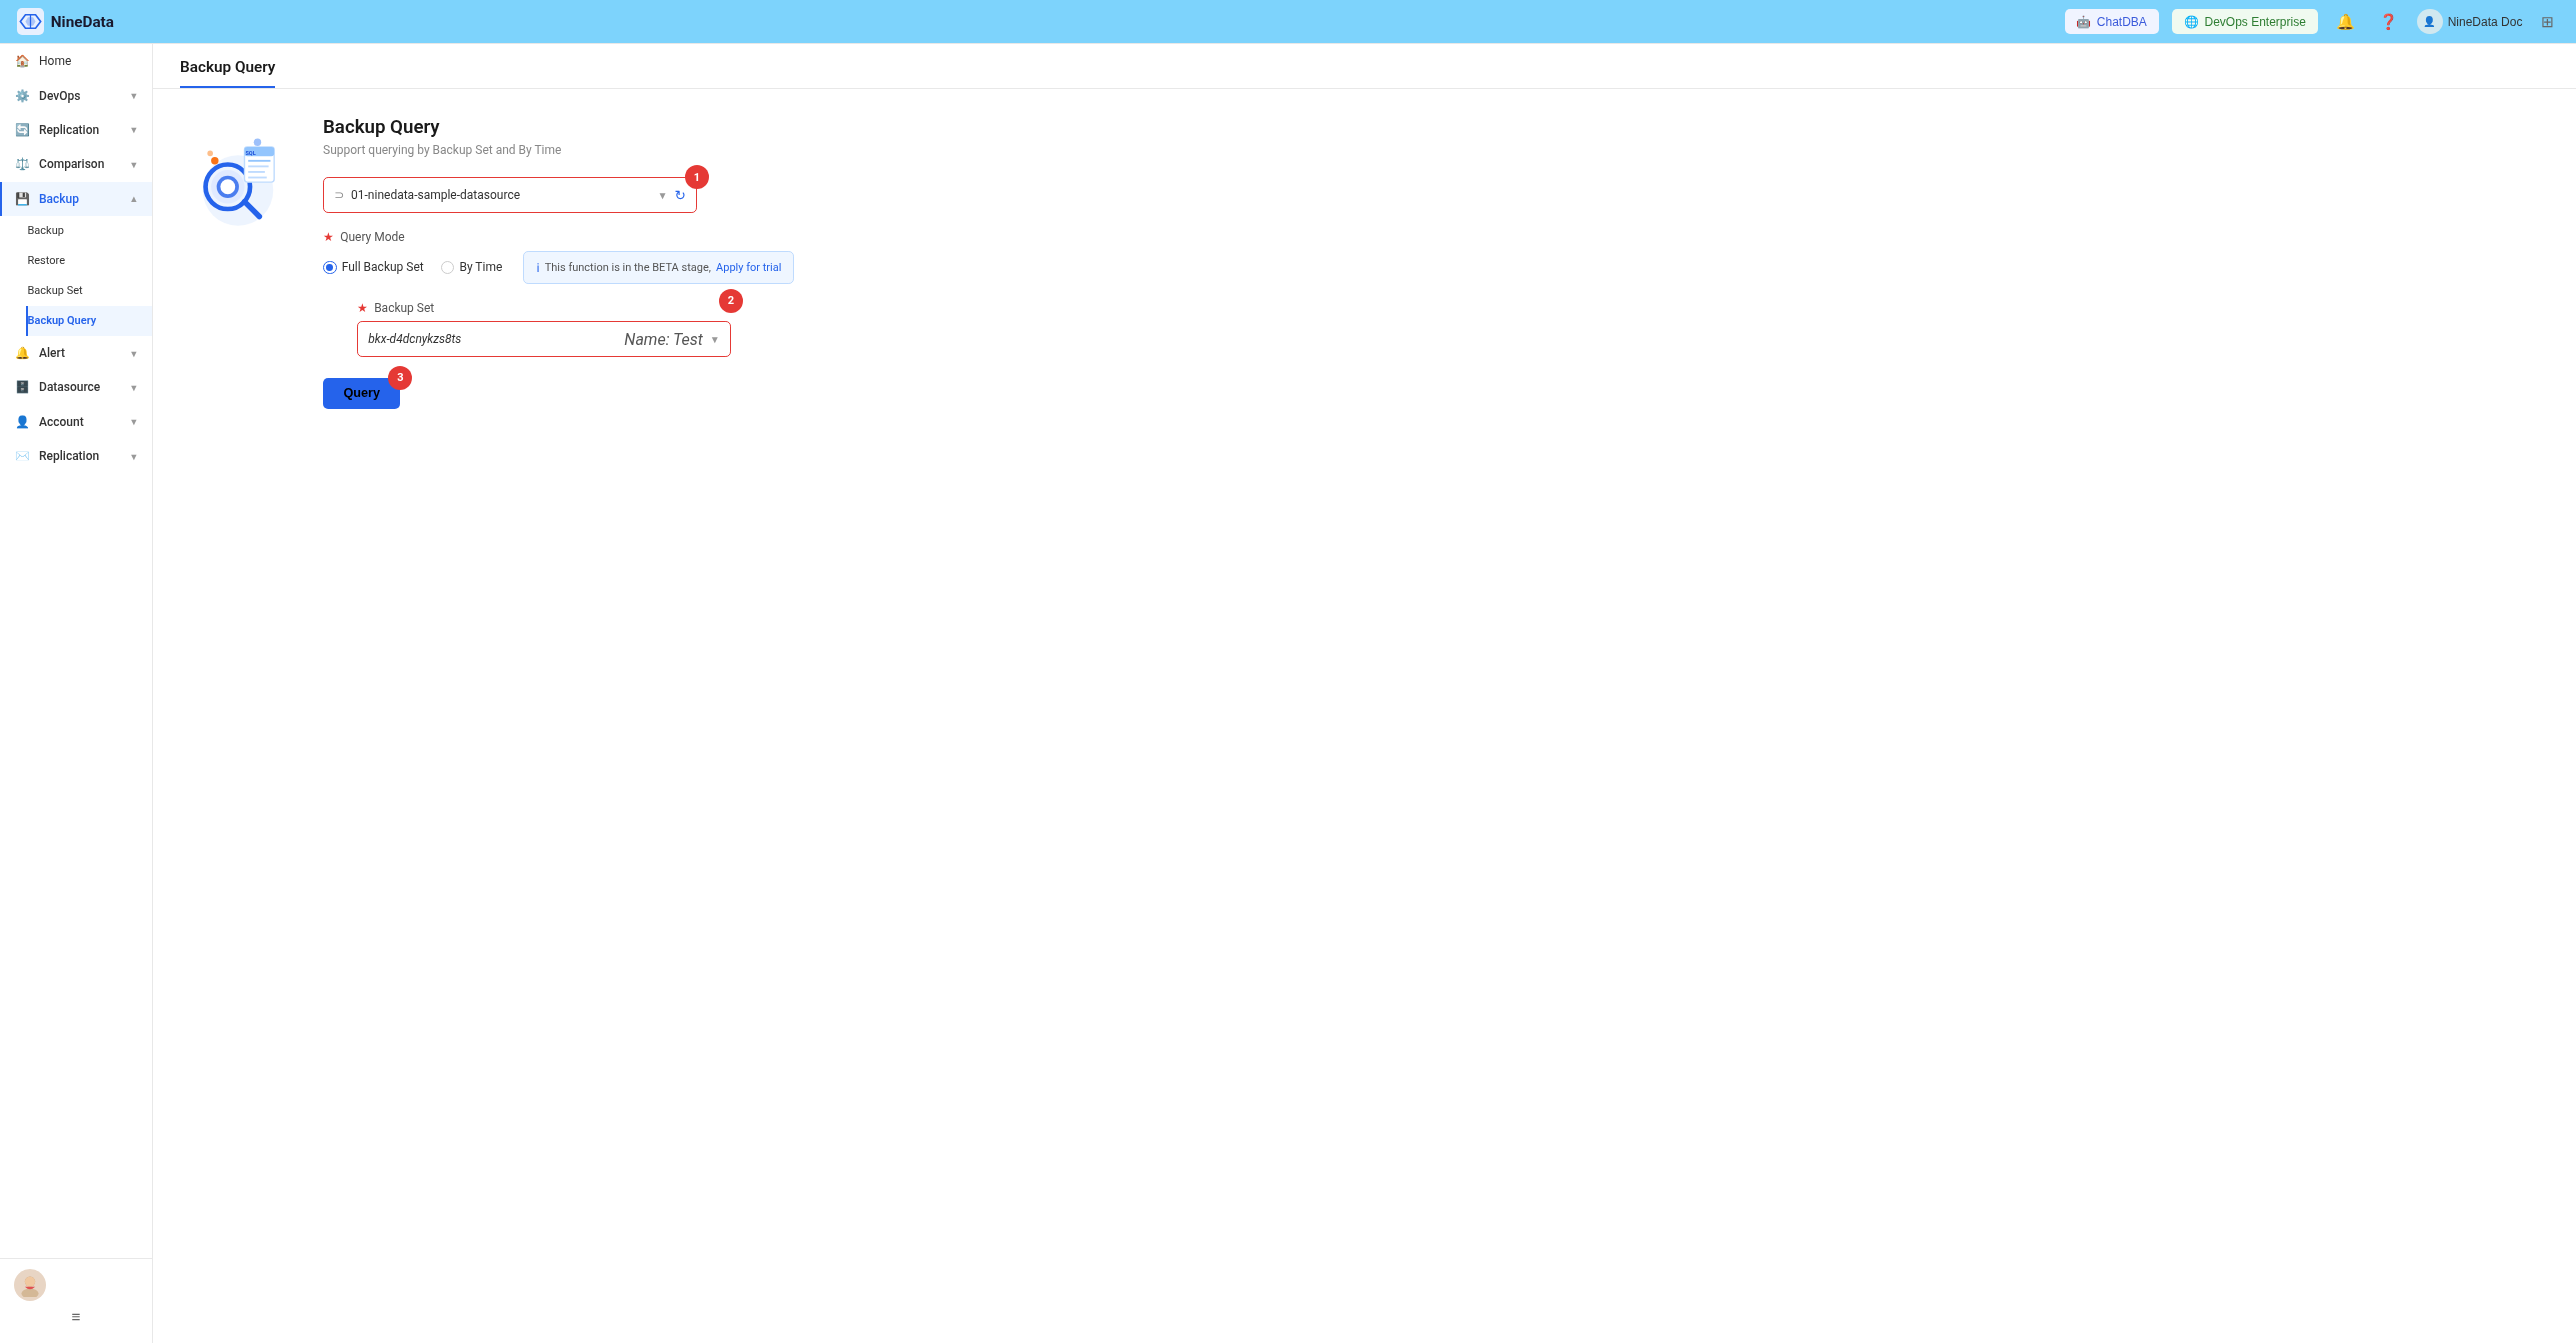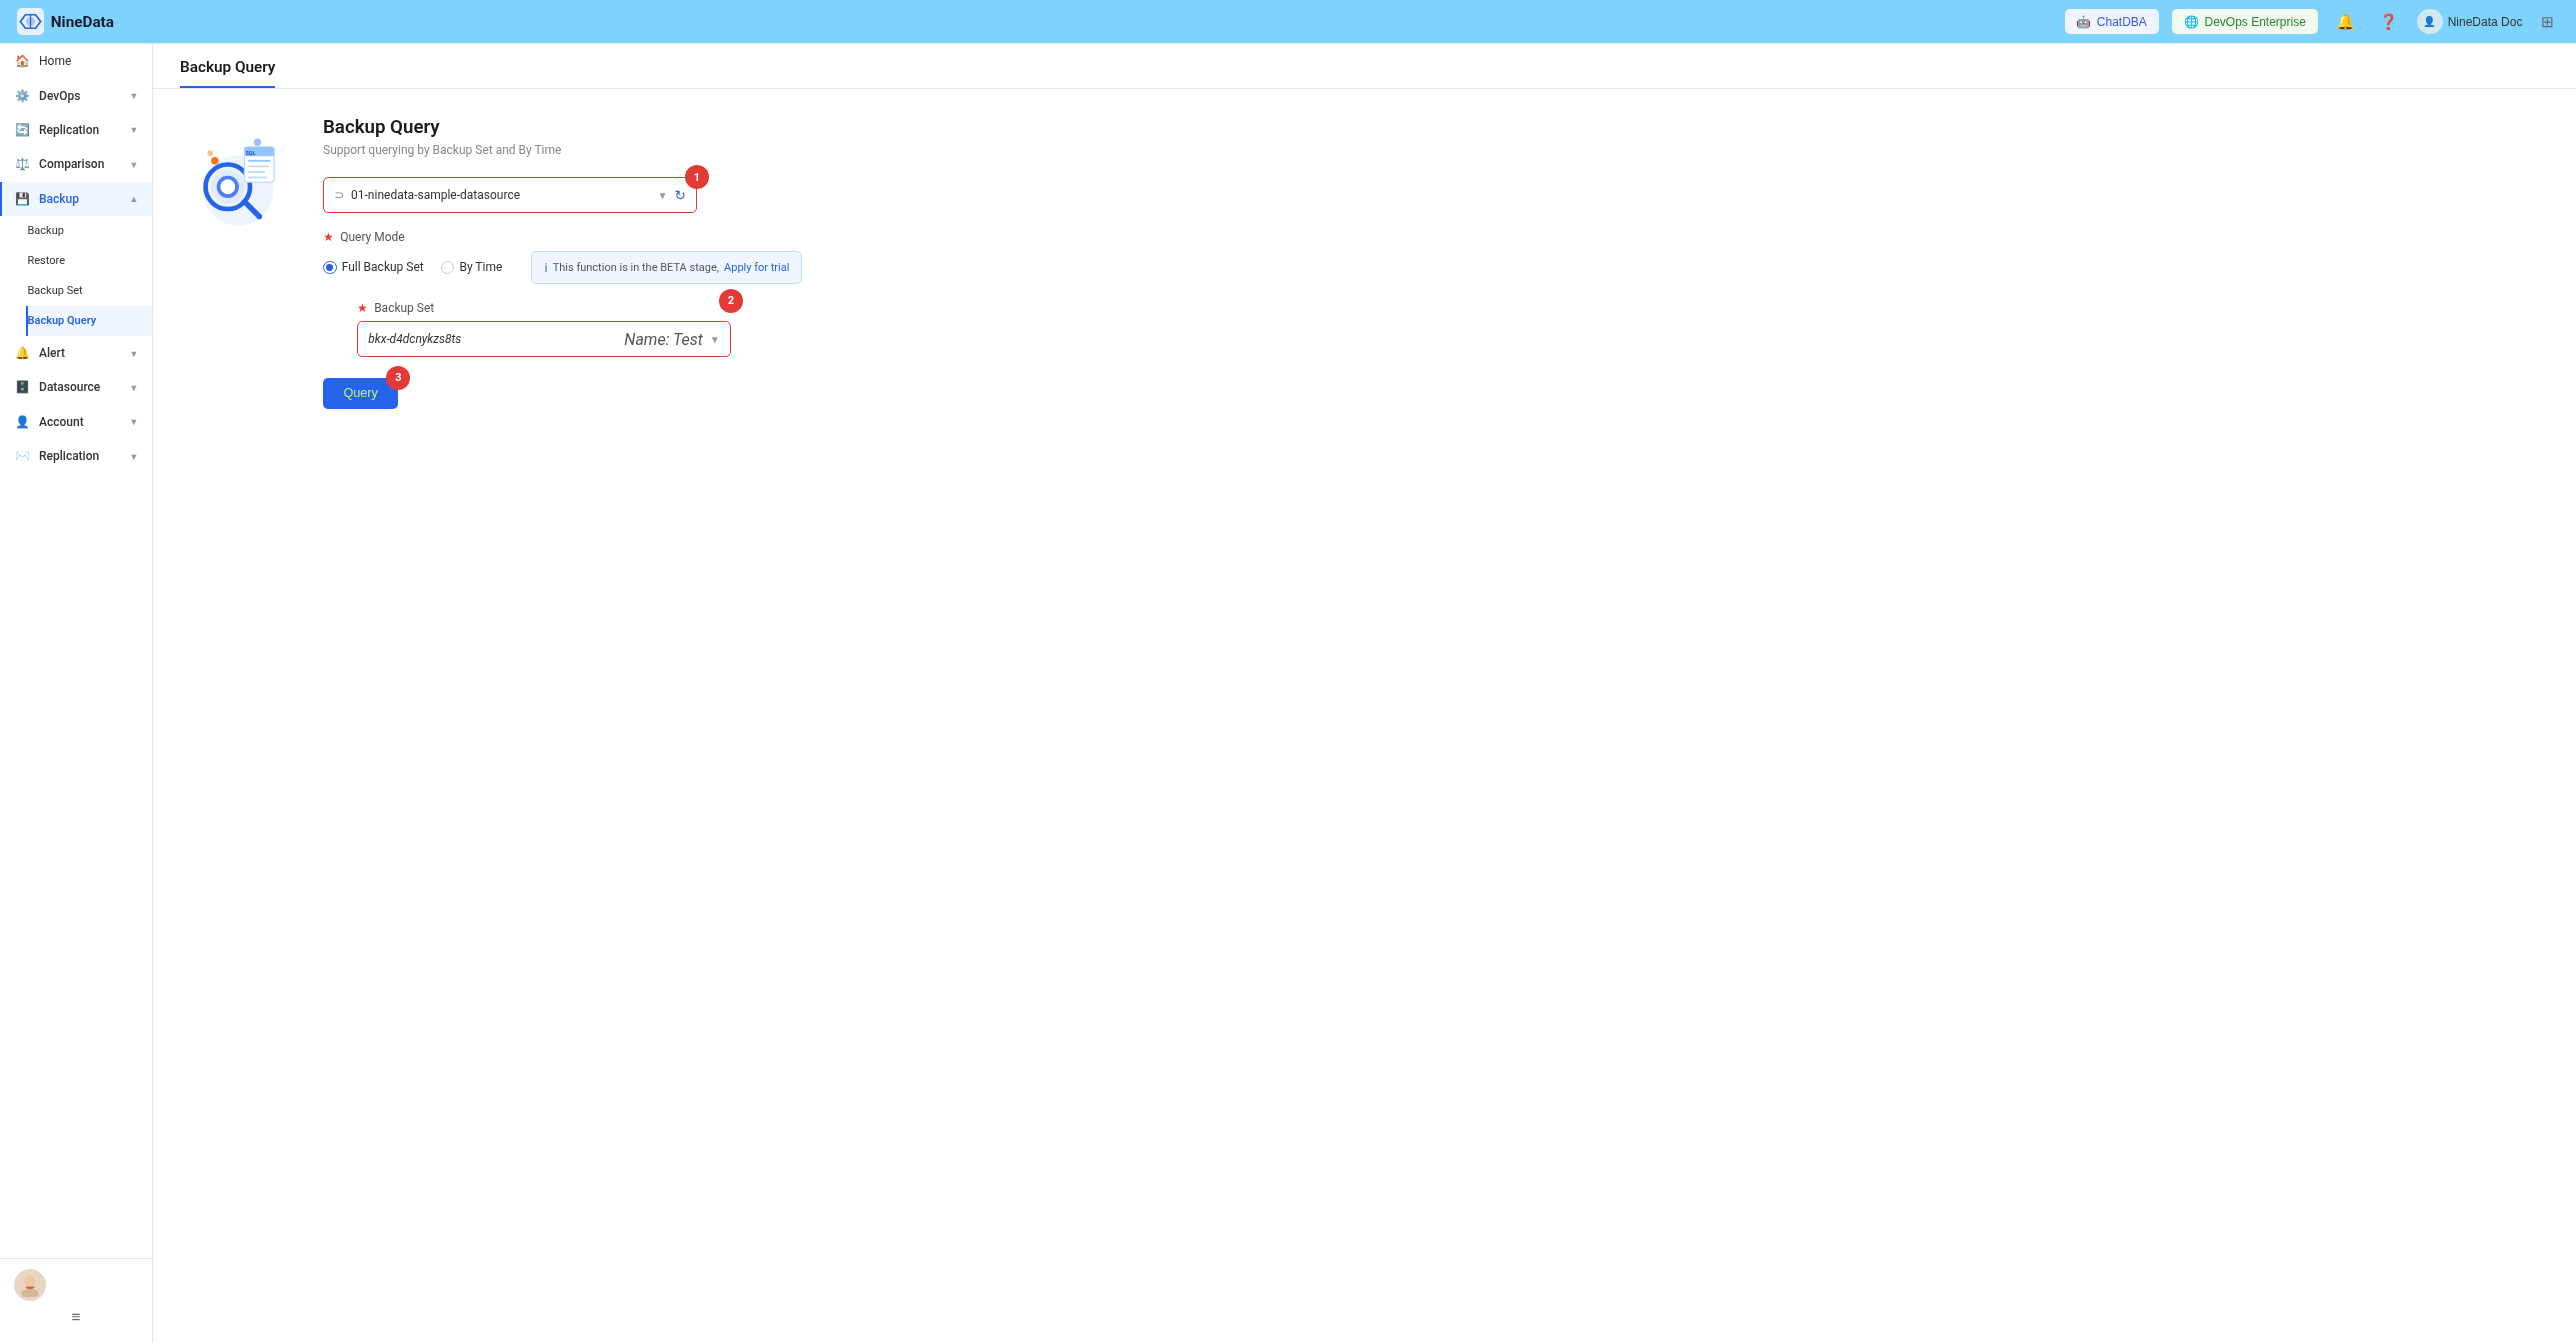--- a/index.html
+++ b/index.html
@@ -99,22 +99,22 @@
     .backup-set-wrapper {
       position: relative;
       border: 1.7px solid #e53935; border-radius: 5.1px; background: #fff;
       display: flex; align-items: center; height: 36px; padding: 0 10.2px; font-style: italic;
     }
     .backup-set-id { font-size: 12px; color: #333; flex: 1; }
     .backup-set-name { font-size: 16px; color: #555; margin-right: 6.8px; }
     .backup-chevron { color: #999; font-size: 10.2px; }
 
     .query-btn {
-      background: #2563eb; color: #bef264; border: none;
-      padding: 8.5px 20.4px; border-radius: 5.1px; font-size: 12.7px; font-weight: 400;
+      background: #2563eb; color: #000000; border: none;
+      padding: 8.5px 20.4px; border-radius: 5.1px; font-size: 12.7px; font-weight: 700;
       cursor: pointer; display: inline-flex; align-items: center;
     }
   </style>
 </head>
 <body>
 
 <div class="navbar">
   <div class="navbar-logo">
     <svg class="logo-icon" viewBox="0 0 32 32" fill="none" xmlns="http://www.w3.org/2000/svg">
       <rect width="32" height="32" rx="6" fill="#e8f0fe"></rect>
@@ -276,21 +276,21 @@
           </div>
           <div class="step-badge" style="position:absolute;top:-12px;right:-12px;width:24px;height:24px;border-radius:50%;background:#e53935;color:#fff;display:flex;align-items:center;justify-content:center;font-size:11px;font-weight:700;z-index:10;">1</div>
         </div>
 
         
         <div class="query-mode-row">
           <div class="field-label">
             <span class="required">★</span>
             <span>Query Mode</span>
           </div>
-          <div style="display:flex;align-items:center;gap:19px;">
+          <div style="display:flex;align-items:center;gap:11px;">
             <div class="radio-group">
               <label class="radio-item">
                 <div class="radio-dot checked"></div>
                 <span>Full Backup Set</span>
               </label>
               <label class="radio-item">
                 <div class="radio-dot unchecked"></div>
                 <span>By Time</span>
               </label>
             </div>

